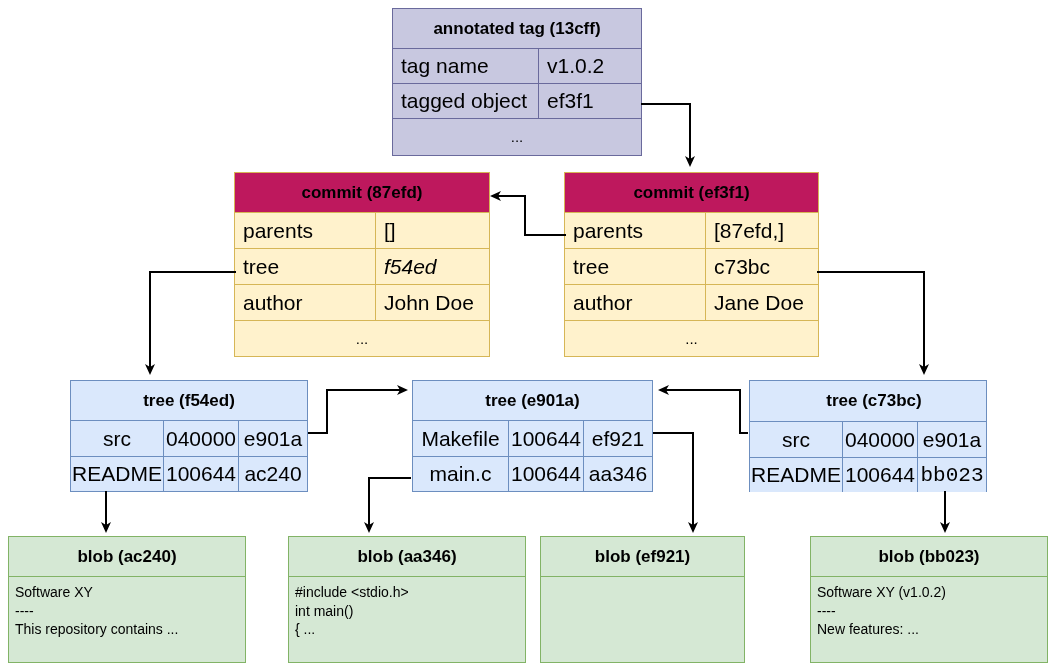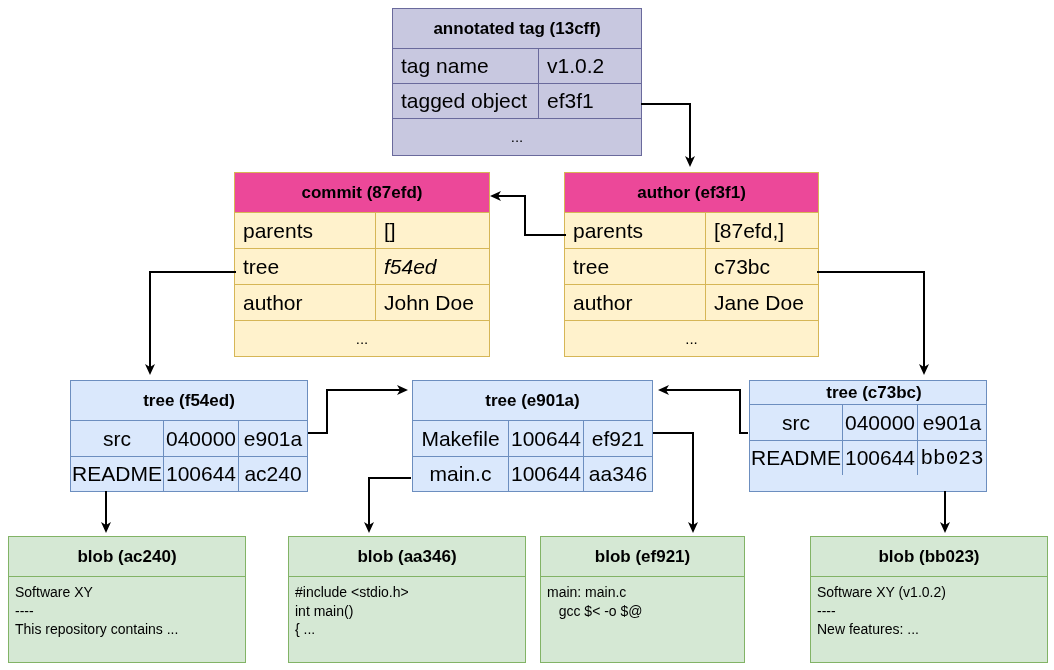--- a/index.html
+++ b/index.html
@@ -71,21 +71,21 @@
 
   
   .tag-node { border: 1.5px solid #6a6a9c; background: #c8c8e0; }
   .tag-node .title { background: #c8c8e0; border-bottom: 1.5px solid #6a6a9c; }
   .tag-node .row { border-bottom: 1.5px solid #6a6a9c; background: #c8c8e0; }
   .tag-node .cell + .cell { border-left: 1.5px solid #6a6a9c; }
   .tag-node .ellipsis-row { background: #c8c8e0; }
 
   
   .commit-node { border: 1.5px solid #d6b656; background: #fff2cc; }
-  .commit-node .title { background: #ec4899; border-bottom: 1.5px solid #d6b656; }
+  .commit-node .title { background: #be185d; border-bottom: 1.5px solid #d6b656; }
   .commit-node .row { border-bottom: 1.5px solid #d6b656; background: #fff2cc; }
   .commit-node .cell + .cell { border-left: 1.5px solid #d6b656; }
   .commit-node .ellipsis-row { background: #fff2cc; }
 
   
   .tree-node { border: 1.5px solid #6c8ebf; background: #dae8fc; }
   .tree-node .title { background: #dae8fc; border-bottom: 1.5px solid #6c8ebf; }
   .tree-node .row { border-bottom: 1.5px solid #6c8ebf; background: #dae8fc; }
   .tree-node .row:last-child { border-bottom: none; }
   .tree-node .cell + .cell { border-left: 1.5px solid #6c8ebf; }
@@ -168,21 +168,21 @@
       <div class="cell c-right" style="width:114px;font-style:italic;">f54ed</div>
     </div>
     <div class="row" style="height:36px;">
       <div class="cell c-left" style="width:140px;">author</div>
       <div class="cell c-right" style="width:114px;">John Doe</div>
     </div>
     <div class="ellipsis-row" style="height:34px;">...</div>
   </div>
 
   <div class="node commit-node" style="left:564px; top:172px; width:255px; height:185px;">
-    <div class="title" style="height:40px;">author (ef3f1)</div>
+    <div class="title" style="height:40px;">commit (ef3f1)</div>
     <div class="row" style="height:36px;">
       <div class="cell c-left" style="width:140px;">parents</div>
       <div class="cell c-right" style="width:113px;">[87efd,]</div>
     </div>
     <div class="row" style="height:36px;">
       <div class="cell c-left" style="width:140px;">tree</div>
       <div class="cell c-right" style="width:113px;">c73bc</div>
     </div>
     <div class="row" style="height:36px;">
       <div class="cell c-left" style="width:140px;">author</div>
@@ -213,21 +213,21 @@
       <div class="cell" style="width:69px;">ef921</div>
     </div>
     <div class="row" style="height:34px;">
       <div class="cell" style="width:95px;">main.c</div>
       <div class="cell" style="width:75px;">100644</div>
       <div class="cell" style="width:69px;">aa346</div>
     </div>
   </div>
 
   <div class="node tree-node" style="left:749px; top:380px; width:238px; height:112px;">
-    <div class="title" style="height:24px;padding-left:12px;">tree (c73bc)</div>
+    <div class="title" style="height:41px;padding-left:12px;">tree (c73bc)</div>
     <div class="row" style="height:36px;">
       <div class="cell" style="width:92px;">src</div>
       <div class="cell" style="width:75px;">040000</div>
       <div class="cell" style="width:69px;">e901a</div>
     </div>
     <div class="row" style="height:34px;">
       <div class="cell" style="width:92px;">README</div>
       <div class="cell" style="width:75px;">100644</div>
       <div class="cell" style="width:69px;font-family:Liberation Mono, monospace;">bb023</div>
     </div>
@@ -242,22 +242,20 @@
 
   <div class="node blob-node" style="left:288px; top:536px; width:238px; height:127px;">
     <div class="title" style="height:40px;">blob (aa346)</div>
     <div class="body" style="height:85px;">#include &lt;stdio.h&gt;
 int main()
 { ...</div>
   </div>
 
   <div class="node blob-node" style="left:540px; top:536px; width:205px; height:127px;">
     <div class="title" style="height:40px;">blob (ef921)</div>
-    <div class="body" style="height:85px;">main: main.c
-   gcc $&lt; -o $@</div>
   </div>
 
   <div class="node blob-node" style="left:810px; top:536px; width:238px; height:127px;">
     <div class="title" style="height:40px;">blob (bb023)</div>
     <div class="body" style="height:85px;">Software XY (v1.0.2)
 ----
 New features: ...</div>
   </div>
 
 </div>

